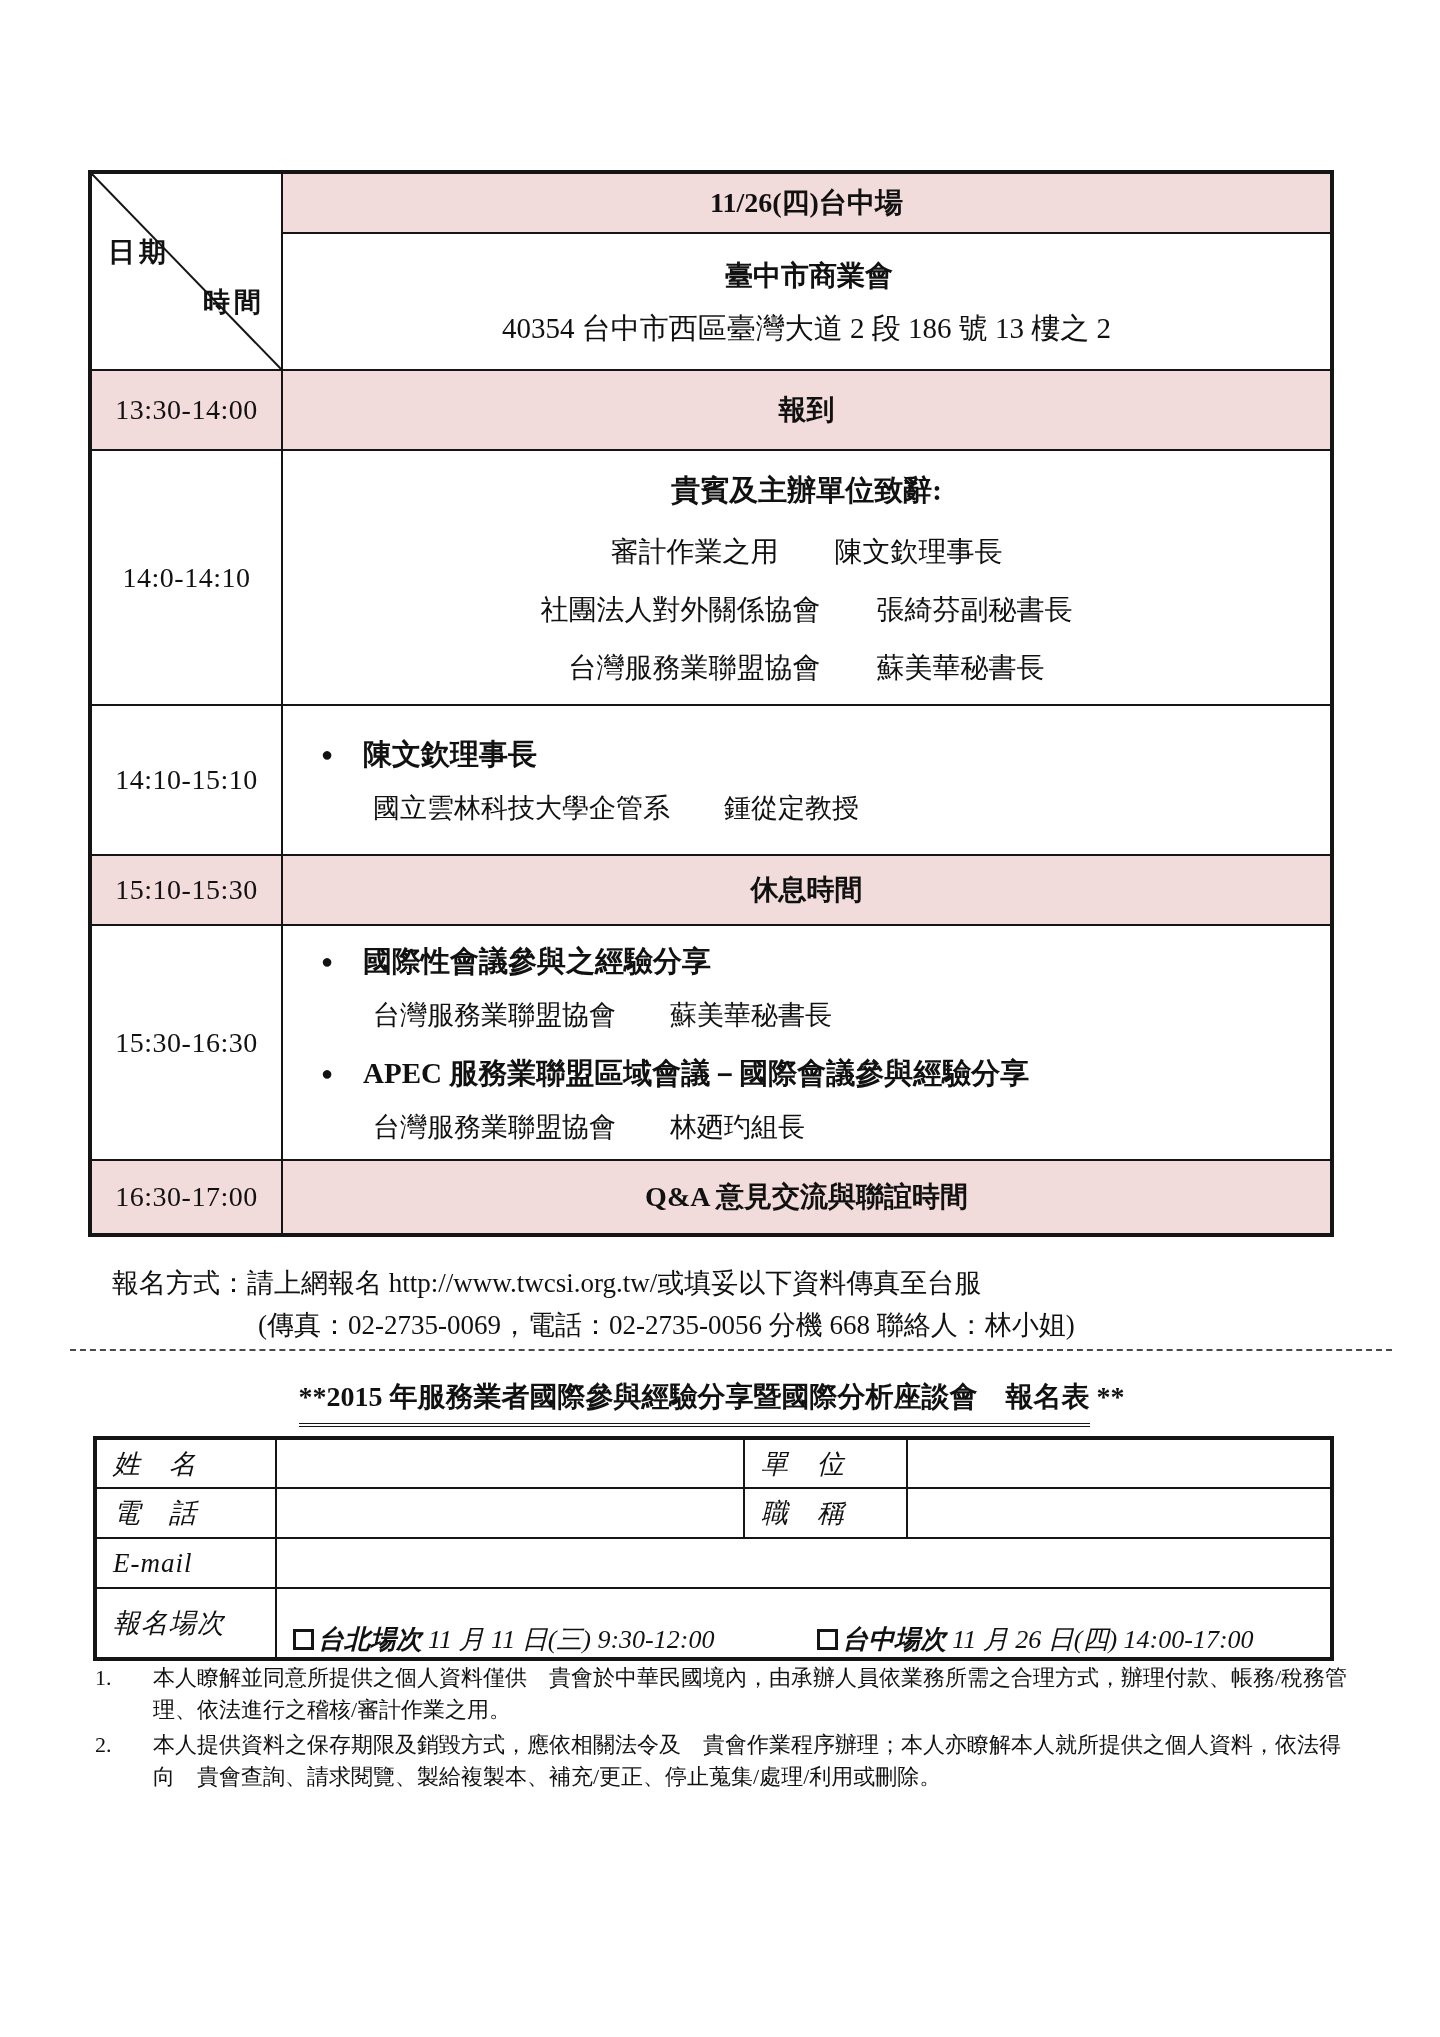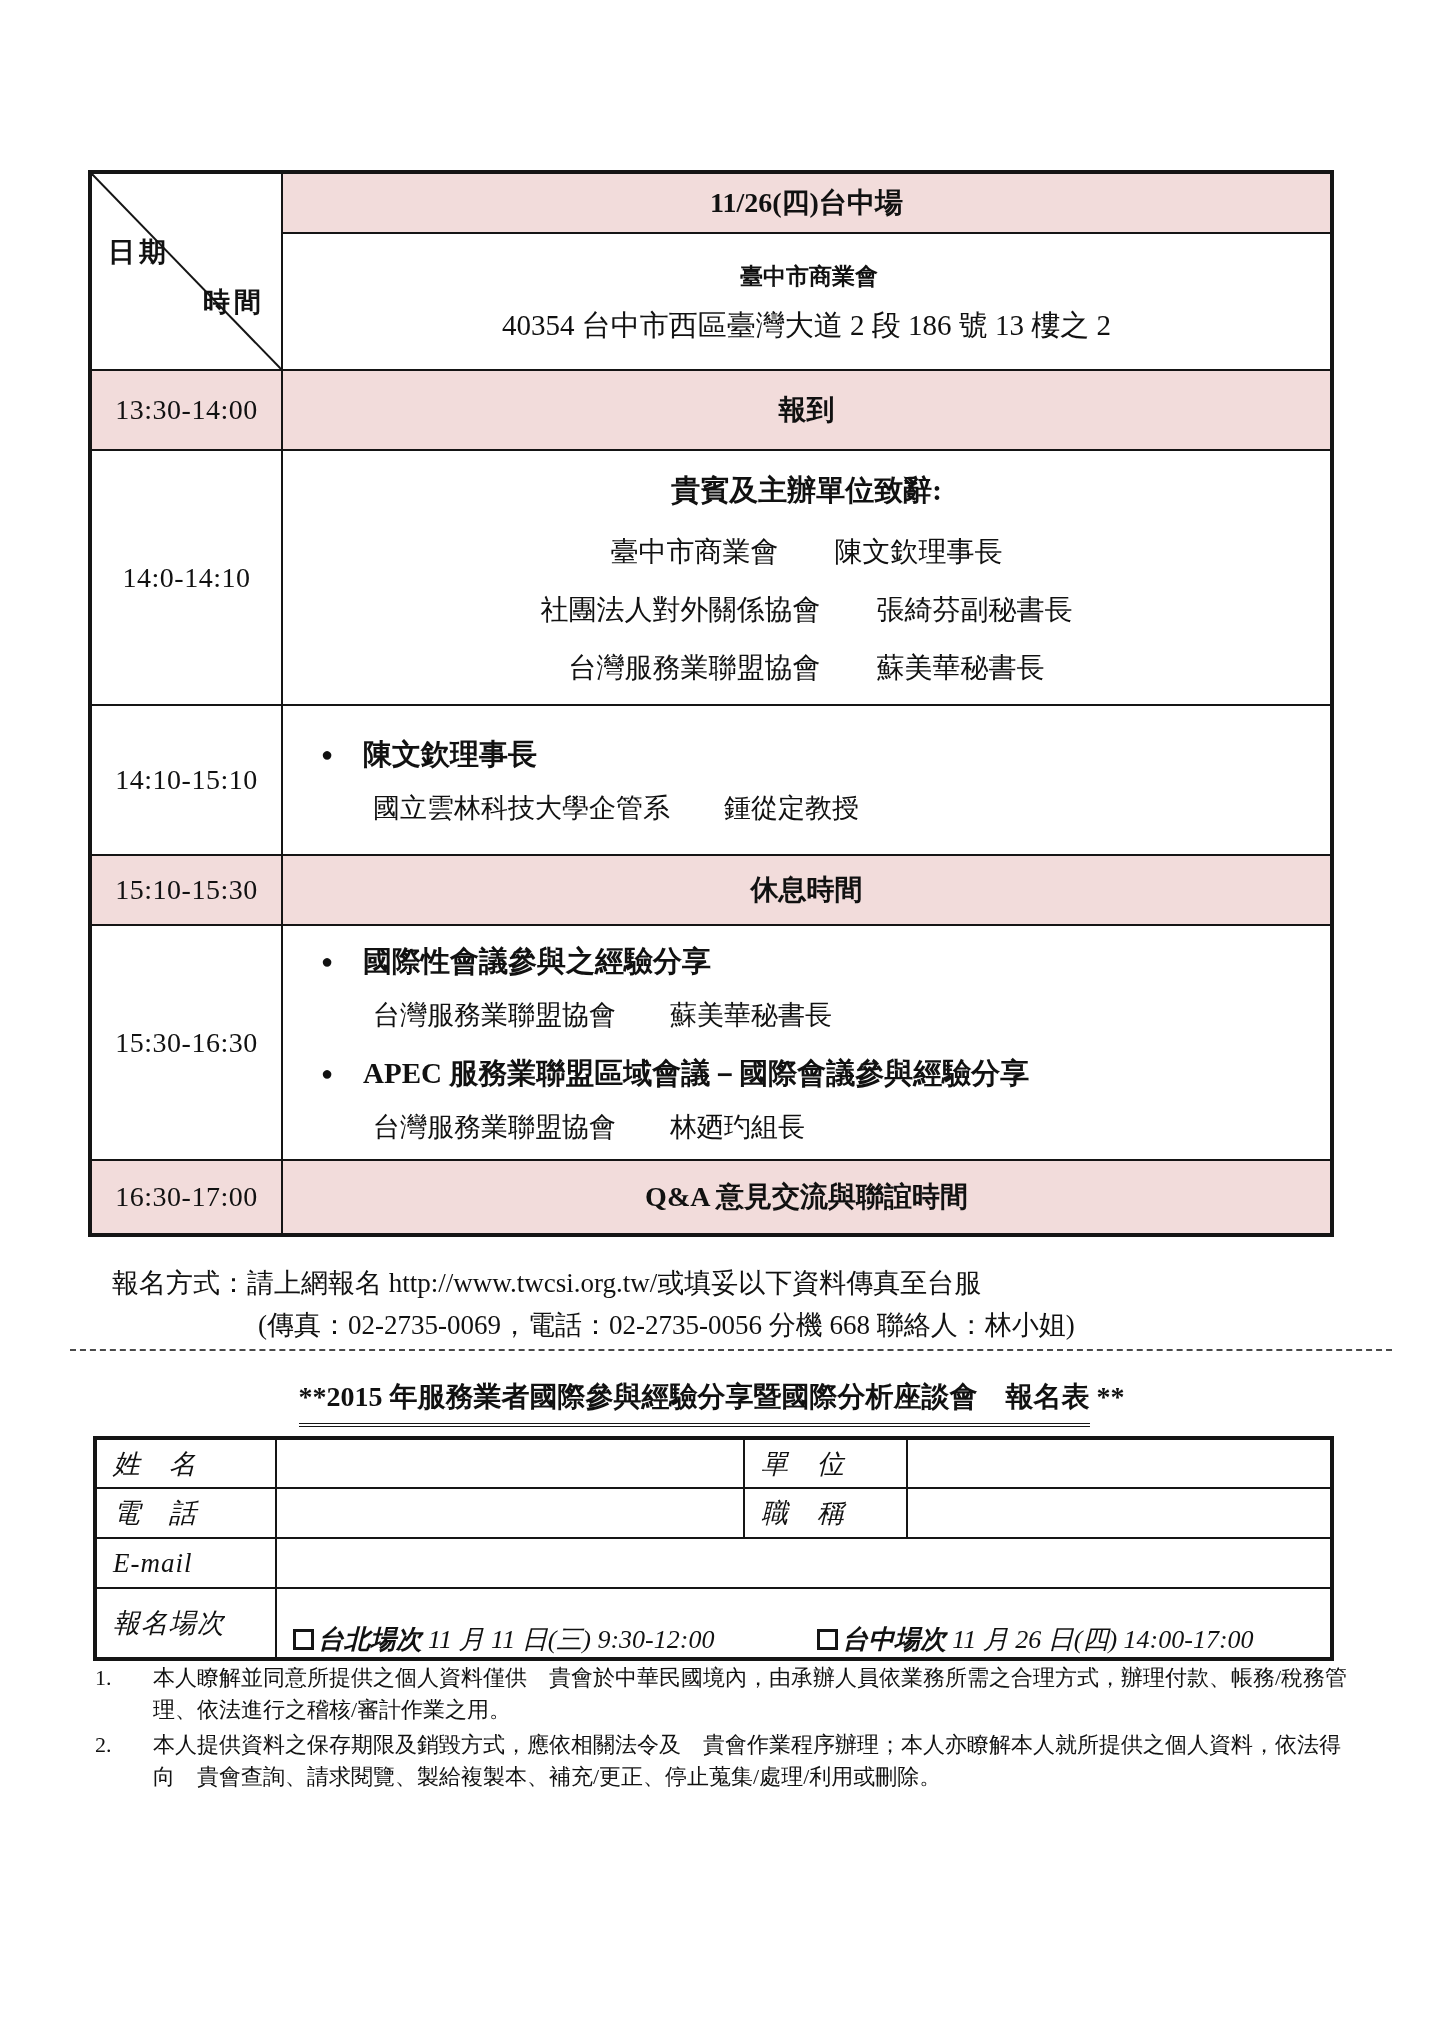--- a/index.html
+++ b/index.html
@@ -32,21 +32,21 @@
   .time-cell { text-align: center; font-size: 27px; letter-spacing: 0.5px; }
   .center-cell { text-align: center; }
   .row-title { font-weight: bold; font-size: 30px; text-align: center; }
 
   
   .corner-cell { position: relative; padding: 0; }
   .corner-cell svg { position: absolute; inset: 0; width: 100%; height: 100%; }
   .corner-date { position: absolute; left: 16px; top: 60px; font-size: 27px; font-weight: bold; letter-spacing: 4px; }
   .corner-time { position: absolute; right: 16px; top: 110px; font-size: 27px; font-weight: bold; letter-spacing: 4px; }
 
-  .venue-name { font-weight: bold; font-size: 23px; margin: 4px 0 14px 5px; }
+  .venue-name { font-weight: bold; font-size: 28px; margin: 4px 0 14px 5px; }
   .venue-addr { font-size: 29px; }
 
   .guest-heading { font-weight: bold; font-size: 29px; text-align: center; margin-bottom: 6px; }
   .guest-line { font-size: 28px; text-align: center; margin-top: 24px; line-height: 34px; }
 
   .agenda-cell { padding: 10px 20px 10px 38px; }
   .agenda-item + .agenda-item { margin-top: 22px; }
   .topic-line { display: flex; align-items: center; }
   .bullet { font-size: 20px; margin-right: 30px; line-height: 36px; }
   .topic-text { font-weight: bold; font-size: 29px; line-height: 38px; }
@@ -131,21 +131,21 @@
 
     <tr style="height:80px">
       <td class="pink time-cell">13:30-14:00</td>
       <td class="pink row-title">報到</td>
     </tr>
 
     <tr style="height:255px">
       <td class="time-cell">14:0-14:10</td>
       <td>
         <div class="guest-heading">貴賓及主辦單位致辭:</div>
-        <div class="guest-line">臺中市商業會　　陳文欽理事長</div>
+        <div class="guest-line">審計作業之用　　陳文欽理事長</div>
         <div class="guest-line">社團法人對外關係協會　　張綺芬副秘書長</div>
         <div class="guest-line">台灣服務業聯盟協會　　蘇美華秘書長</div>
       </td>
     </tr>
 
     <tr style="height:150px">
       <td class="time-cell">14:10-15:10</td>
       <td class="agenda-cell">
         <div class="agenda-item">
           <div class="topic-line">

